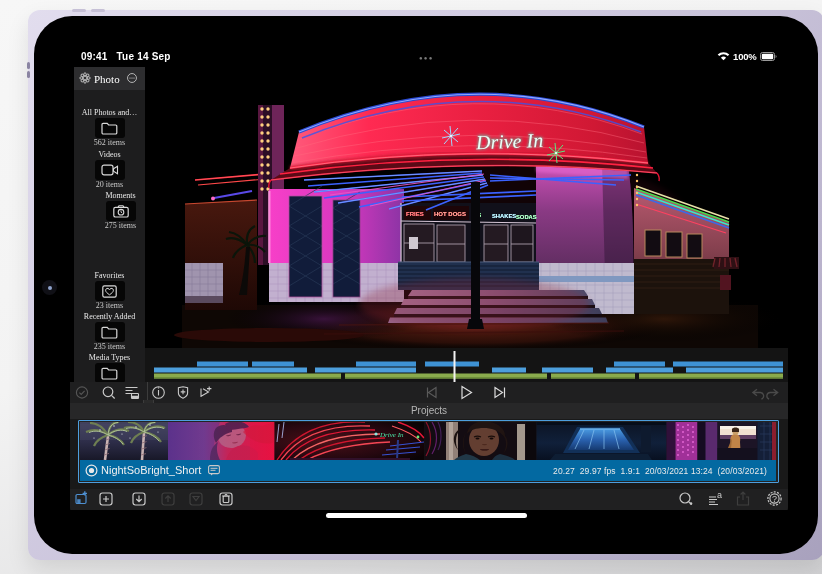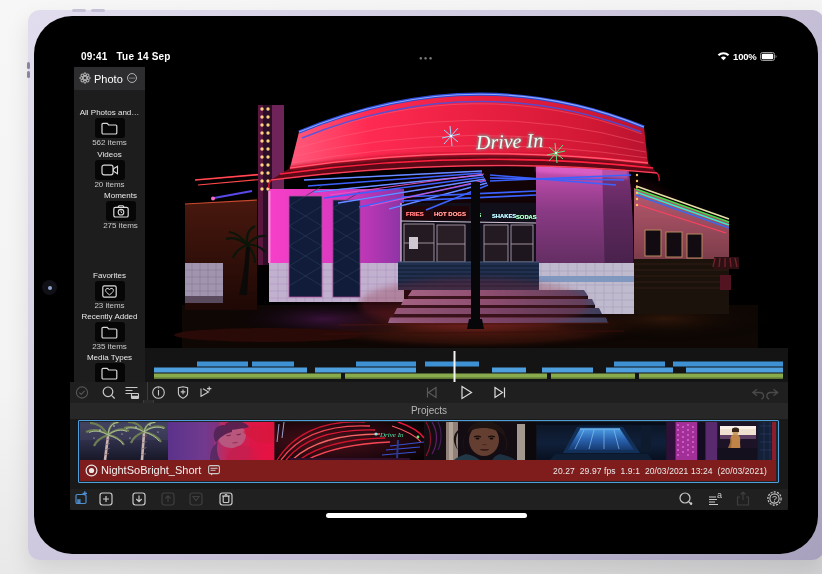--- a/index.html
+++ b/index.html
@@ -8,36 +8,36 @@
     background:linear-gradient(160deg,#f7f7f7 0%,#f3f3f3 45%,#e2e2e3 80%,#d2d2d4 100%);}
   .abs{position:absolute;}
   .device{position:absolute;left:28px;top:10px;width:796px;height:550px;border-radius:12px;
     background:linear-gradient(135deg,#e2ddee 0%,#d2cce2 35%,#bcb5ce 75%,#a8a1bd 100%);
     box-shadow:0 10px 22px rgba(0,0,0,0.10);}
   .bezel{position:absolute;left:6px;top:6px;width:784px;height:538px;border-radius:38px;background:#000;}
   .screen{position:absolute;left:42px;top:36px;width:718px;height:475px;border-radius:14px;overflow:hidden;background:#000;}
   .status{position:absolute;left:0;top:0;width:718px;height:21px;color:#fff;}
   .stleft{position:absolute;left:11px;top:5px;font-size:10px;font-weight:bold;letter-spacing:0.2px;}
   .stright{position:absolute;right:11px;top:5px;font-size:9.5px;font-weight:bold;letter-spacing:-0.2px;}
-  .sidebar{position:absolute;left:4px;top:21px;width:71px;height:404px;background:#1d1d1e;overflow:hidden;}
+  .sidebar{position:absolute;left:4px;top:21px;width:71px;height:404px;background:#1d1d1e;overflow:hidden;font-family:Liberation Serif, serif;}
   .sbheader{position:absolute;left:0;top:0;width:71px;height:23px;background:#2d2d2f;color:#fff;}
   .sbitem{position:absolute;left:0;width:71px;text-align:center;color:#d6d6d6;margin-top:12px;}
   .sblabel{font-size:8px;line-height:8px;color:#e8e8e8;white-space:nowrap;}
   .sbbox{margin:1px auto 1px;width:30px;height:20px;background:#060606;border-radius:3px;
      display:flex;align-items:center;justify-content:center;}
   .sbcount{font-size:8px;line-height:8px;color:#c9c9c9;}
   .timeline{position:absolute;left:75px;top:302px;width:643px;height:34px;background:#141414;}
   .toolrow{position:absolute;left:0;top:336px;width:718px;height:21px;background:#1f1f20;}
   .projhdr{position:absolute;left:0;top:357px;width:718px;height:16px;background:#272728;
     color:#b5b5b5;font-size:10px;text-align:center;line-height:16px;}
   .projarea{position:absolute;left:0;top:373px;width:718px;height:70px;background:#191919;}
   .strip{position:absolute;left:8px;top:1px;width:699px;height:61px;background:#232323;
     border:1.5px solid #4d9edd;border-radius:1px;}
   .thumbs{position:absolute;left:1px;top:1px;width:696px;height:38px;overflow:hidden;}
-  .stripbar{position:absolute;left:1px;top:39px;width:696px;height:21px;background:#7f1d1d;color:#fff;}
+  .stripbar{position:absolute;left:1px;top:39px;width:696px;height:21px;background:#0369a1;color:#fff;}
   .striptitle{position:absolute;left:21px;top:4px;font-size:11px;color:#f0f0f0;}
   .stripmeta{position:absolute;right:9px;top:6px;font-size:8.5px;color:#e9e9e9;letter-spacing:0.1px;}
   .toolbar{position:absolute;left:0;top:443px;width:718px;height:21px;background:#202021;}
   .bottomstrip{position:absolute;left:0;top:464px;width:718px;height:11px;background:#000;}
   .homebar{position:absolute;left:256px;top:467px;width:201px;height:5px;border-radius:2.5px;background:#fff;}
   .cam{position:absolute;left:14px;top:270px;width:15px;height:15px;border-radius:50%;background:#101016;}
   .camdot{position:absolute;left:6px;top:6px;width:4px;height:4px;border-radius:50%;background:#8fa3cc;}
 </style>
 </head>
 <body>

